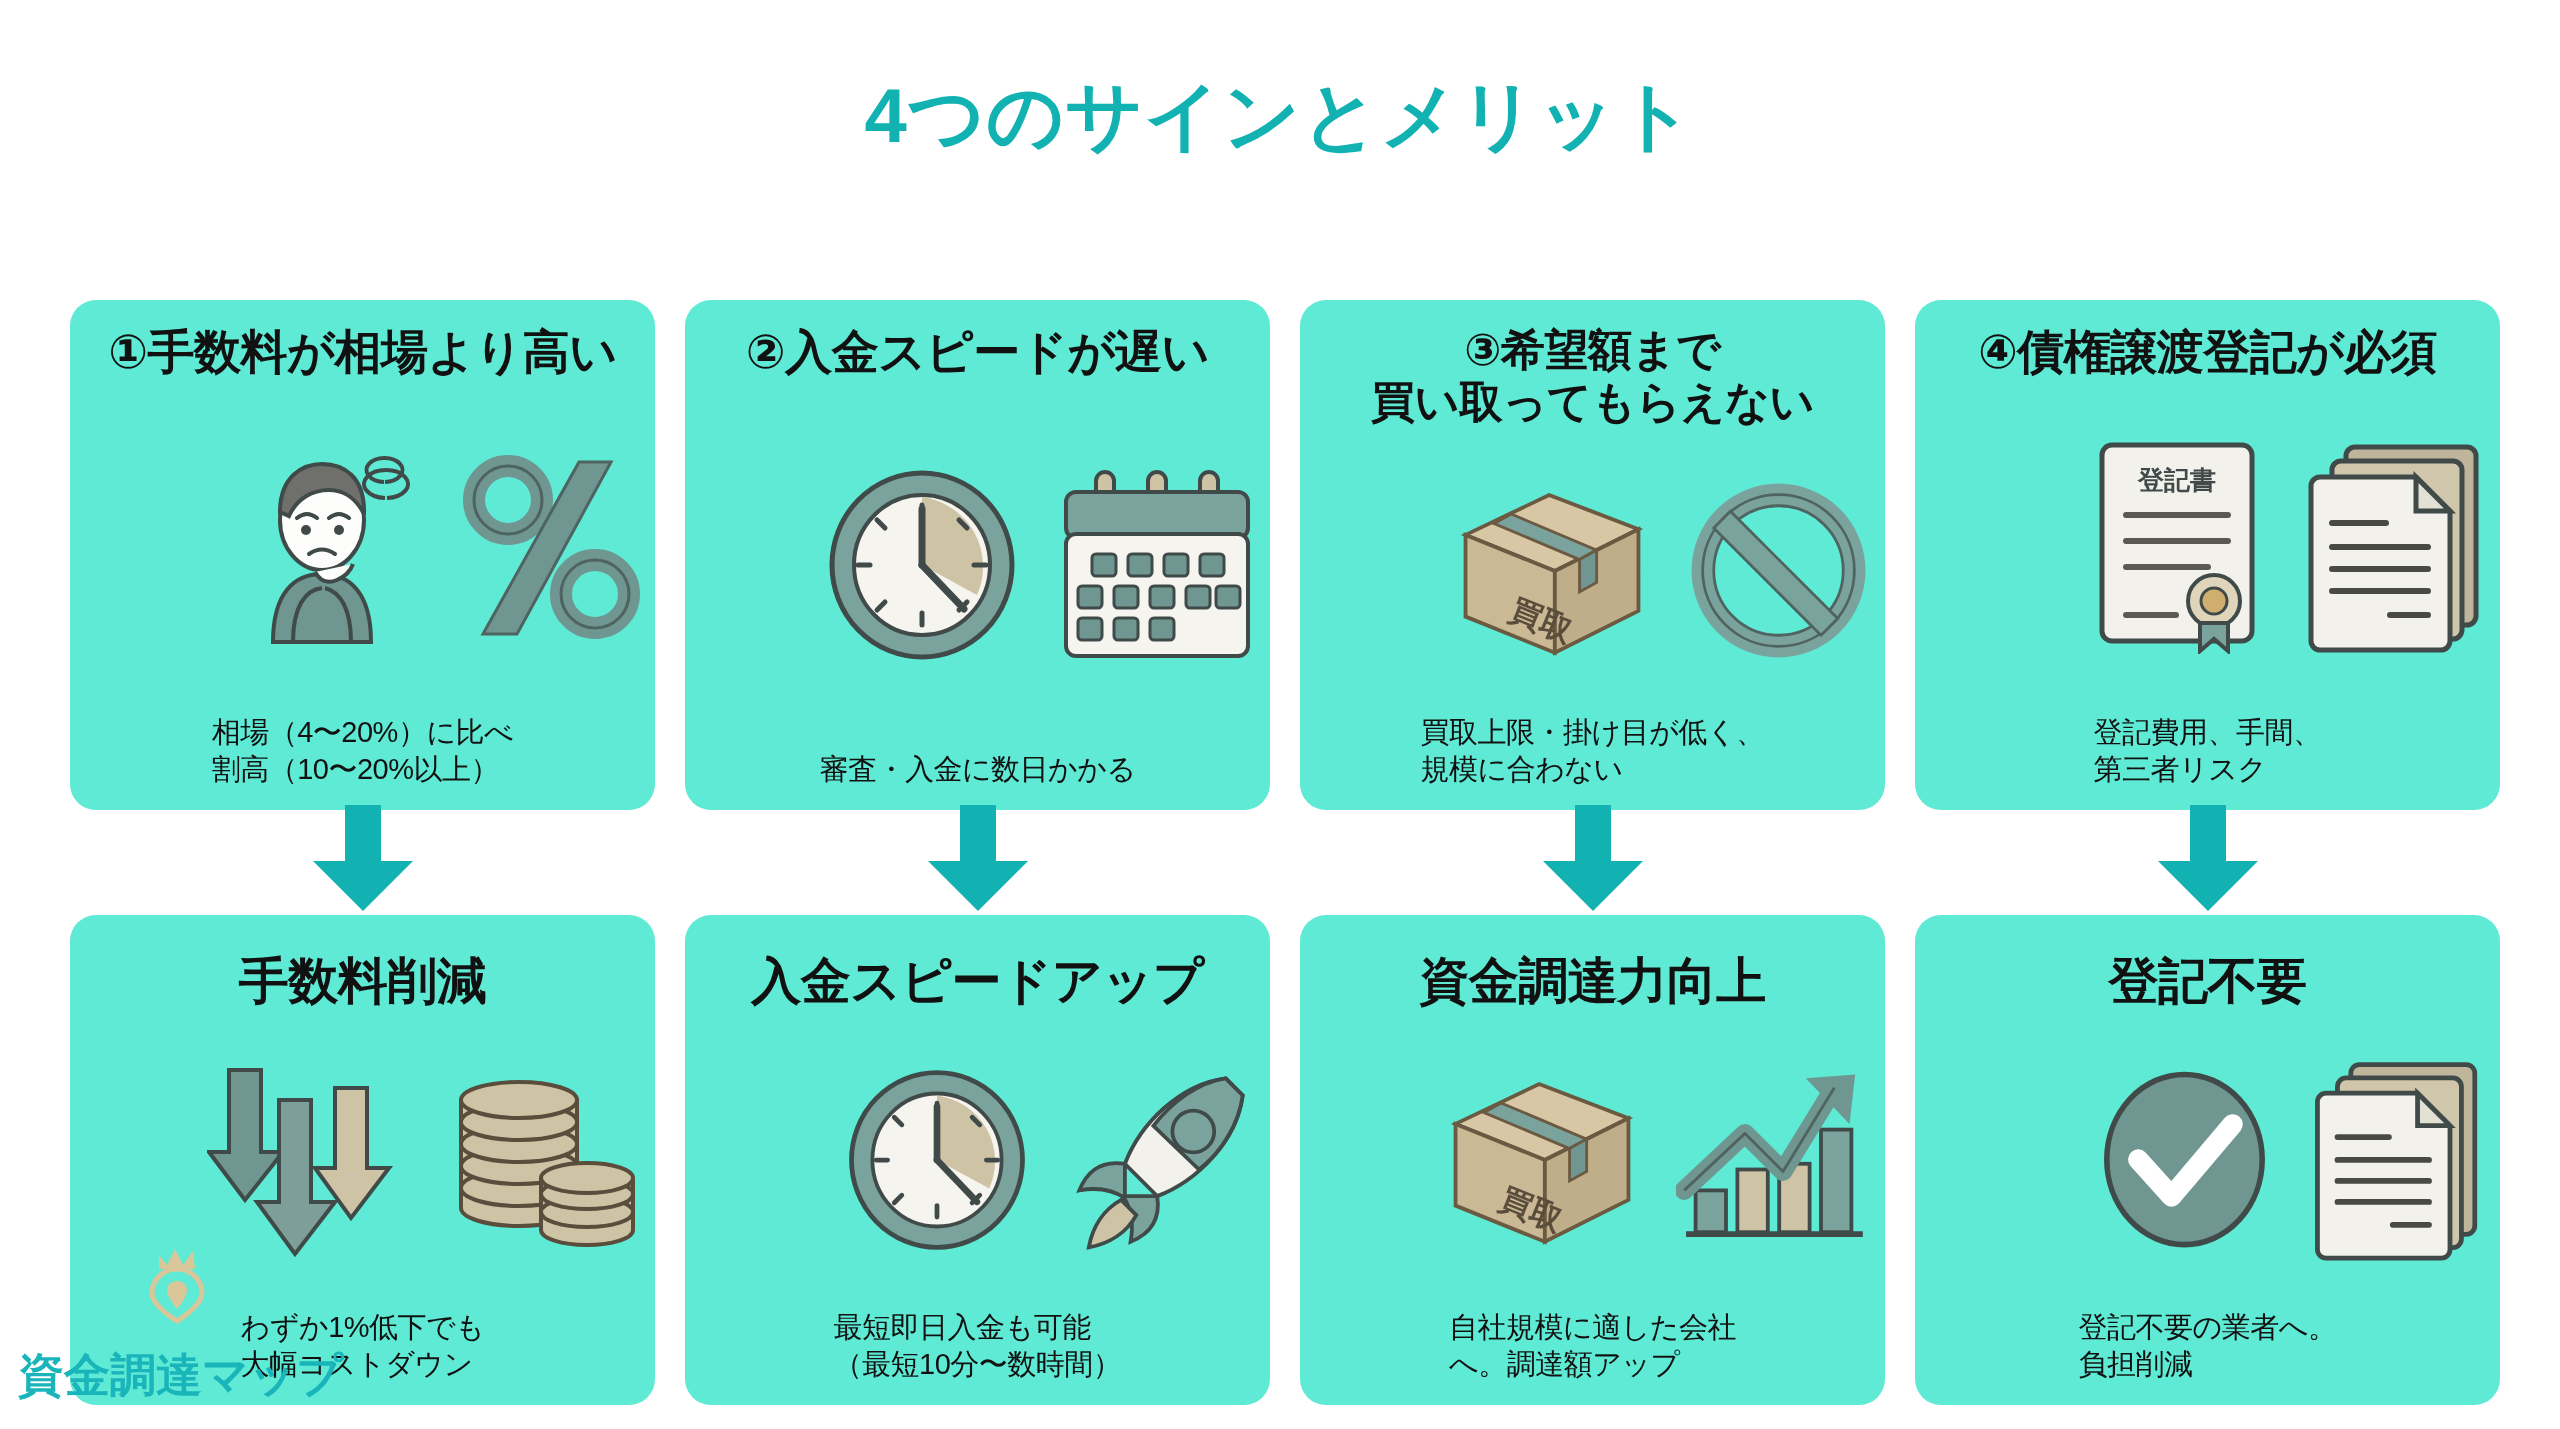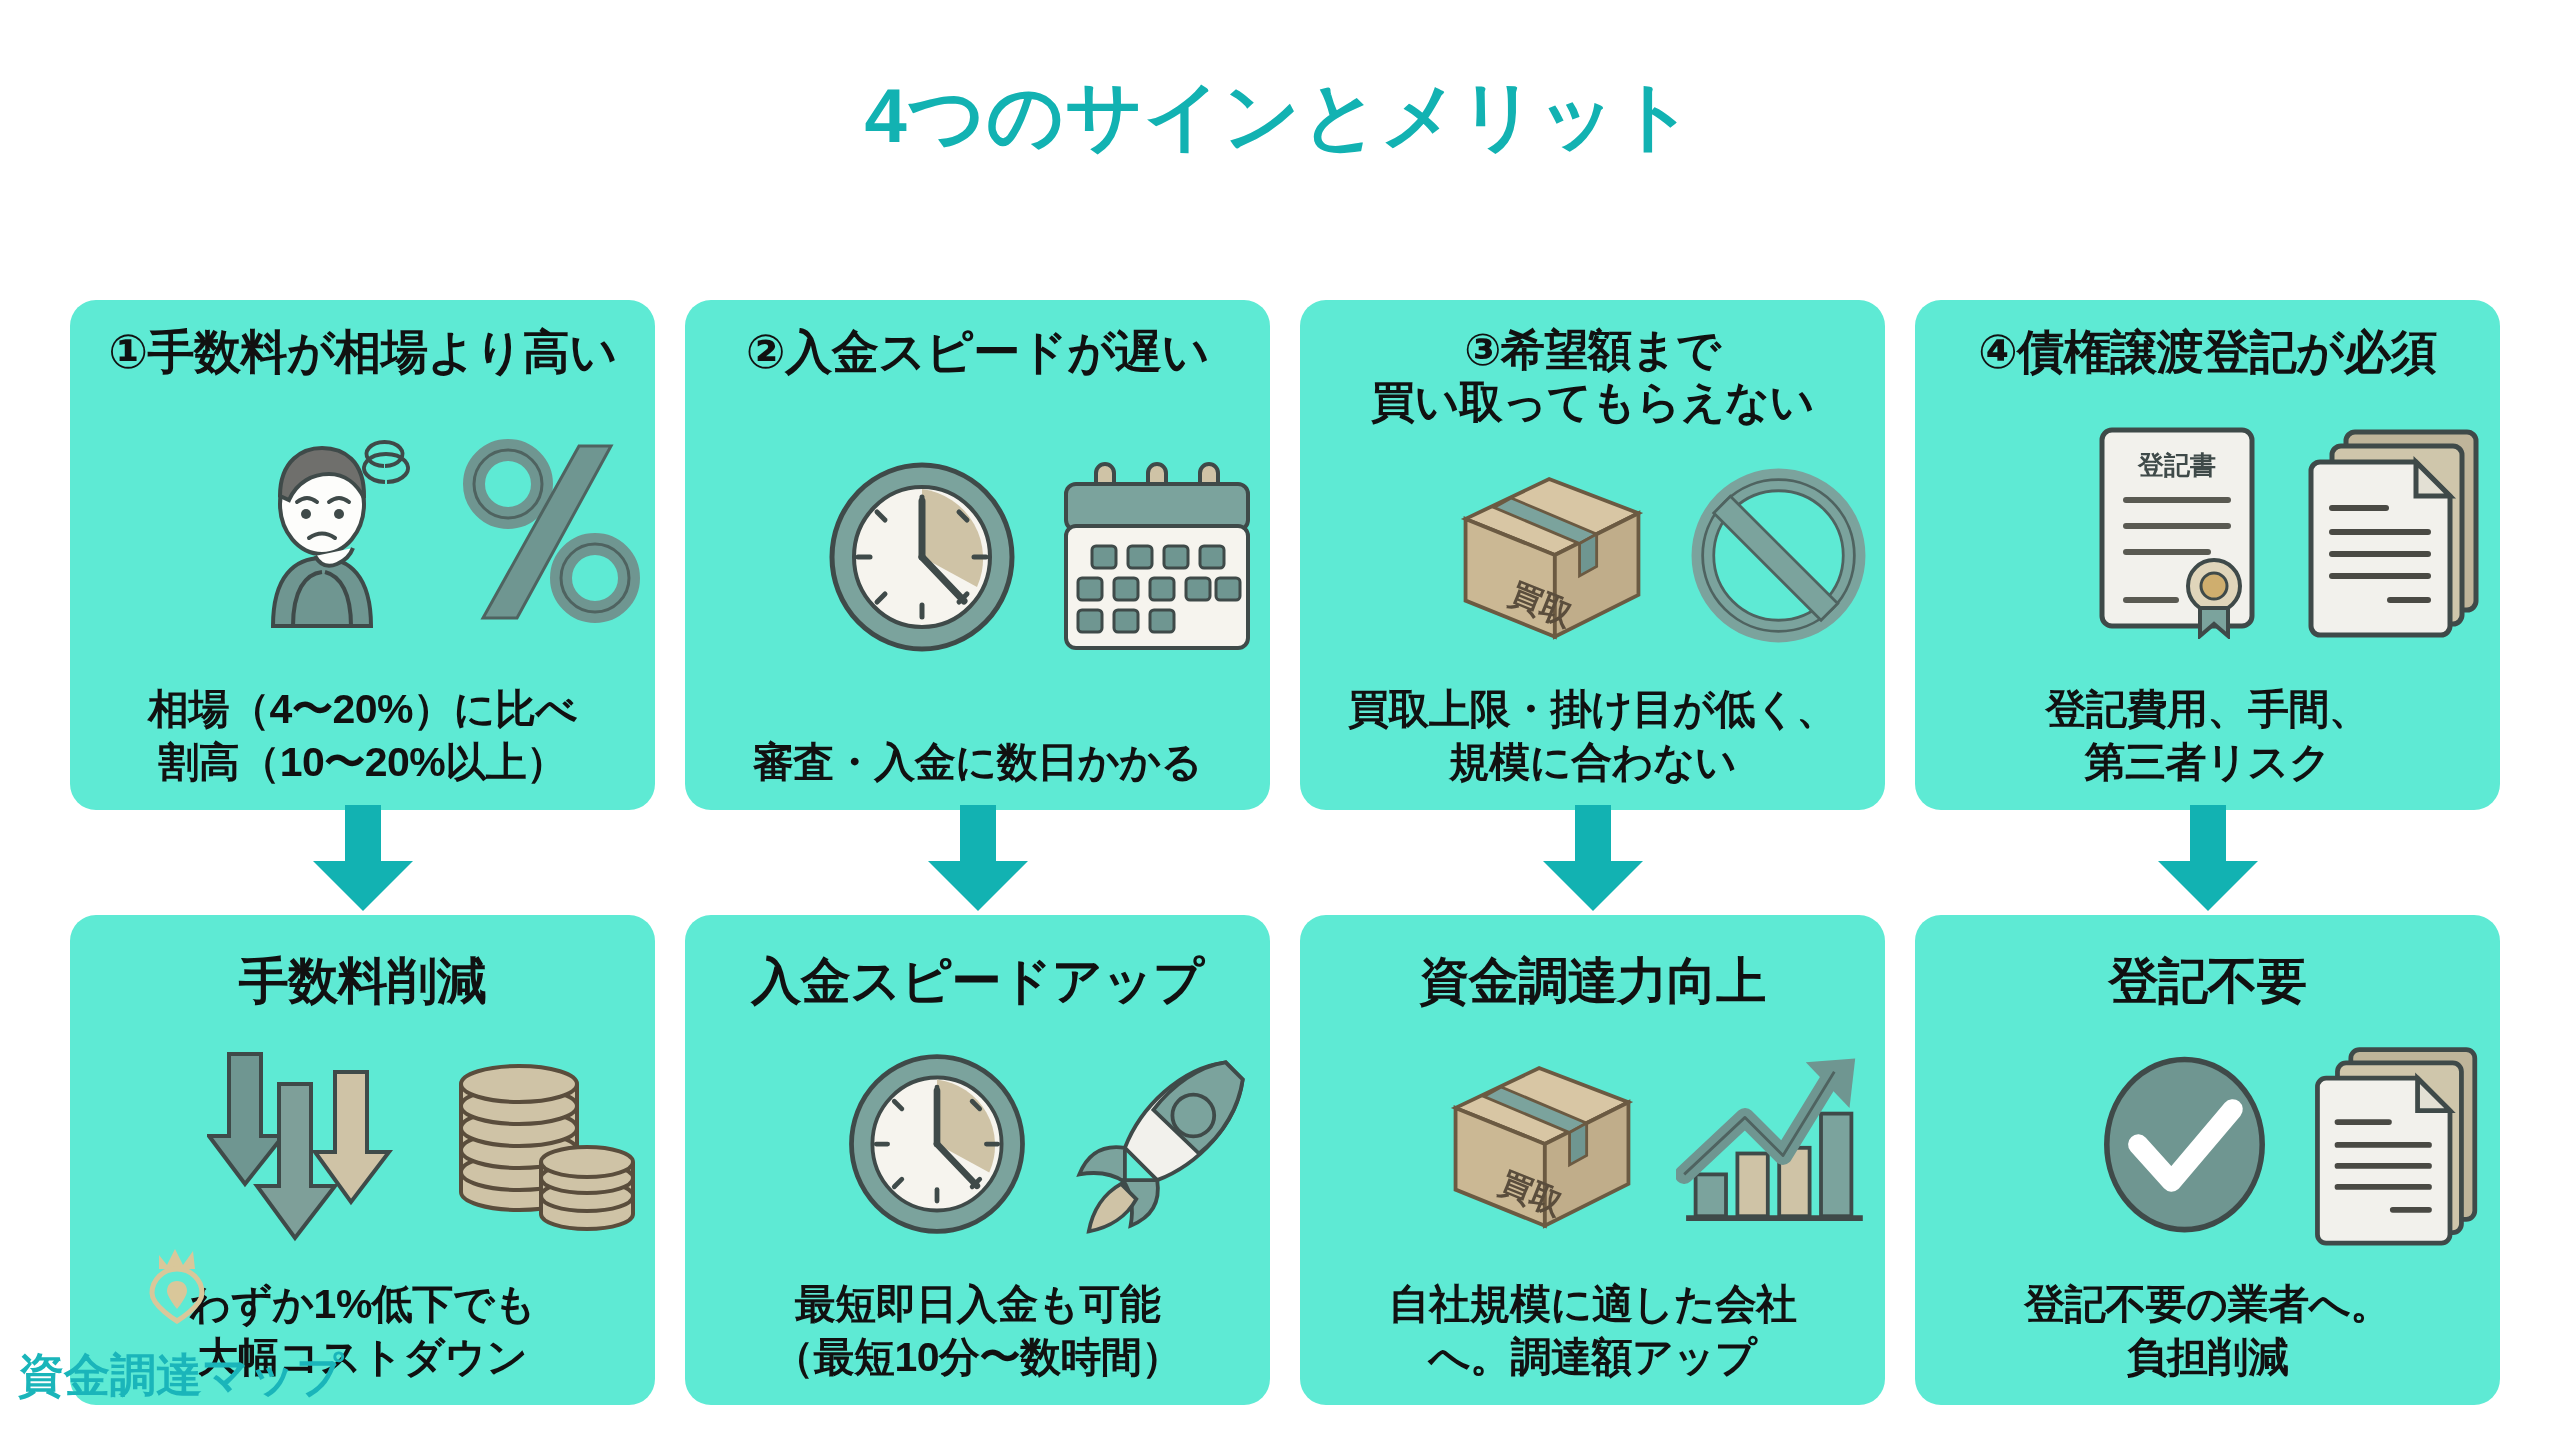--- a/index.html
+++ b/index.html
@@ -48,24 +48,24 @@
     font-size:47px;
     line-height:1.18;
     text-align:center;
     margin:6px 0 0 0;
     white-space:pre-line;
     letter-spacing:-0.5px;
   }
   .card-heading.two-line{font-size:44px;}
   .card-sub{
     color:#111111;
-    font-weight:700;
-    font-size:41px;
+    font-weight:400;
+    font-size:29px;
     line-height:1.28;
-    text-align:center;
+    text-align:left;
     white-space:pre-line;
     letter-spacing:-0.5px;
   }
   .card-benefit-title{
     color:#111111;
     font-weight:800;
     font-size:50px;
     line-height:1.15;
     text-align:center;
     margin-top:20px;

